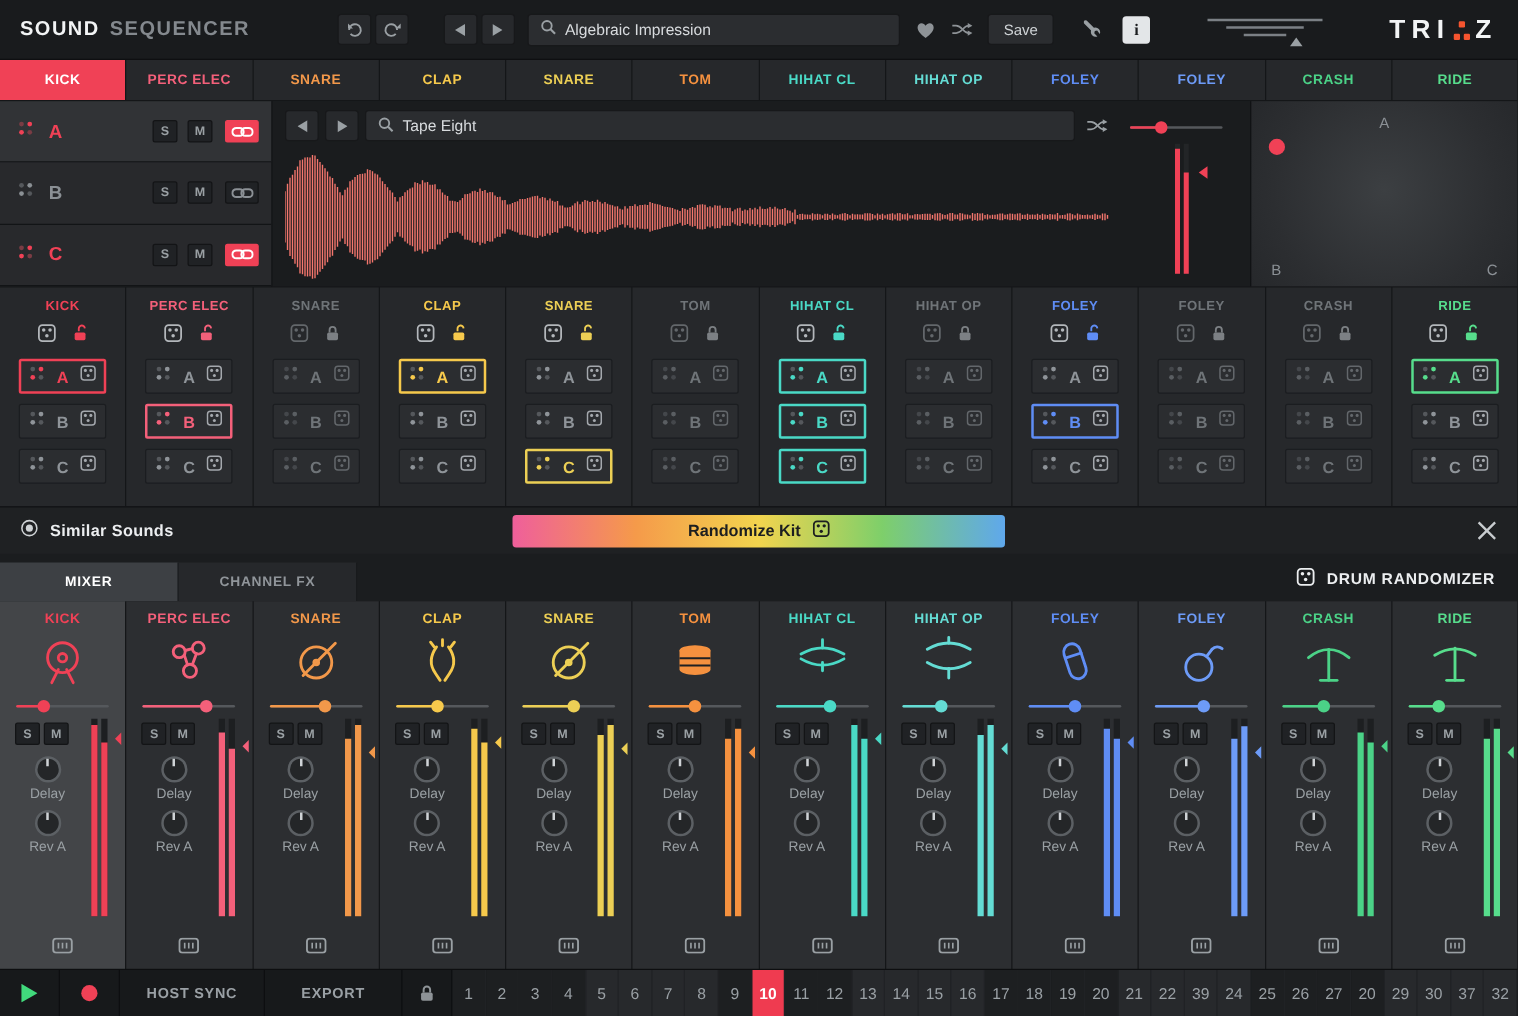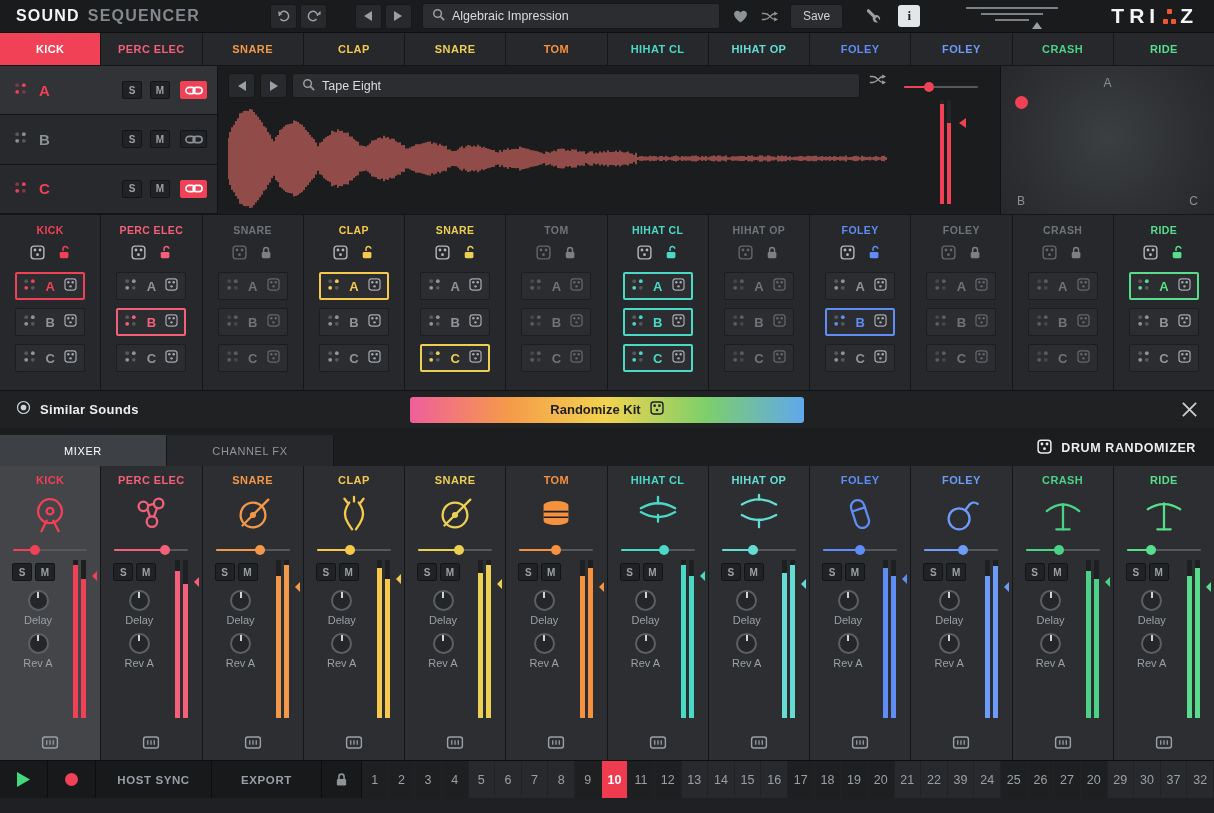--- a/index.html
+++ b/index.html
@@ -1,20 +1,20 @@
 <!DOCTYPE html>
 <html><head>
 <meta charset="utf-8">
 <style>
 *{margin:0;padding:0;box-sizing:border-box}
 body{background:#0d0e10;display:flex;justify-content:center}
 #app{position:relative;width:1214px;height:813px;background:#1e2023;font-family:"Liberation Sans",sans-serif;overflow:hidden;user-select:none}
 
 
-.topbar{height:33px;background:#191b1d;display:flex;align-items:center;padding:0 16px;border-bottom:1px solid #0e0f11}
+.topbar{height:48px;background:#191b1d;display:flex;align-items:center;padding:0 16px;border-bottom:1px solid #0e0f11}
 .tb-title{font-size:16px;font-weight:bold;color:#f2f4f5;letter-spacing:1.2px;white-space:nowrap}
 .tb-title .sec{color:#84898e;margin-left:8px}
 .tbgrp{display:flex;gap:3px}
 .ibtn{height:25px;min-width:27px;background:#27292c;border:1px solid #17181a;border-radius:3px;display:flex;align-items:center;justify-content:center;cursor:pointer}
 .preset-field{height:26px;width:298px;background:#2b2d30;border:1px solid #17181a;border-radius:3px;display:flex;align-items:center;gap:7px;padding:0 9px;margin-left:10px}
 .preset-field .ptext{font-size:12.5px;color:#d8dbde}
 .plainicon{display:flex;align-items:center;justify-content:center;margin-left:13px}
 .savebtn{height:25px;padding:0 12px;background:#2b2d30;border:1px solid #17181a;border-radius:3px;color:#cfd3d6;font-size:12px;display:flex;align-items:center;margin-left:12px;cursor:pointer}
 .infobox{width:22px;height:22px;background:#e3e6e8;border-radius:3px;color:#1b1d1f;font-weight:bold;font-size:13px;display:flex;align-items:center;justify-content:center;margin-left:14px;font-family:"Liberation Serif",serif;cursor:pointer}
 .fadergfx{margin-left:44px;width:96px;height:26px;position:relative}
@@ -35,21 +35,21 @@
 .sample-row{height:148px;display:flex;background:#1a1c1e}
 .layers{width:218px;display:flex;flex-direction:column;border-right:1px solid #101214}
 .lrow{flex:1;display:flex;align-items:center;padding:0 10px 0 14px;gap:8px;border-bottom:1px solid #121416;background:#28292c}
 .lrow.hl{background:#313336}
 .lletter{font-size:15px;font-weight:bold;width:16px;margin-left:4px}
 .smbtn{width:20px;height:18px;background:#202225;border:1px solid #131416;border-radius:2px;color:#9aa0a4;font-size:10px;font-weight:bold;display:flex;align-items:center;justify-content:center;cursor:pointer}
 .linkbtn{width:27px;height:18px;border-radius:2px;display:flex;align-items:center;justify-content:center;background:#202225;border:1px solid #131416;margin-left:2px;cursor:pointer}
 .linkbtn.on{background:#f04156;border-color:#f04156}
 .lspacer{flex:1}
 .sample-center{flex:1;display:flex;flex-direction:column;padding:7px 8px 0 10px}
-.scr{display:flex;align-items:flex-start;gap:5px}
+.scr{display:flex;align-items:center;gap:5px}
 .sfield{flex:1;height:25px;background:#2b2d30;border:1px solid #17181a;border-radius:3px;display:flex;align-items:center;gap:7px;padding:0 9px;font-size:12.5px;color:#d8dbde}
 .sshuffle{margin:0 2px 0 4px;display:flex;cursor:pointer}
 .waveform{flex:1;margin-top:5px;position:relative}
 .waveform svg{position:absolute;inset:0;width:100%;height:100%}
 .vol-col{width:104px;position:relative}
 .vslider{position:absolute;left:8px;top:16px;width:74px;height:10px;cursor:pointer}
 .vslider .tr{position:absolute;top:4px;left:0;right:0;height:2px;background:#55585c;border-radius:1px}
 .vslider .fl{position:absolute;top:4px;left:0;width:34%;height:2px;background:#f04156;border-radius:1px}
 .vslider .dt{position:absolute;top:0;left:34%;width:10px;height:10px;border-radius:50%;background:#f04156;transform:translateX(-50%)}
 .vmeter{position:absolute;left:44px;top:34px;height:104px;display:flex;gap:3px}
@@ -74,21 +74,21 @@
 
 
 .similar-bar{height:38px;background:#1f2123;display:flex;align-items:center;padding:0 16px;position:relative;border-top:1px solid #101214}
 .simlabel{font-size:13px;font-weight:bold;color:#eceef0;margin-left:9px;letter-spacing:.3px}
 .randbtn{position:absolute;left:50%;top:50%;transform:translate(-50%,-50%);width:394px;height:26px;border-radius:3px;background:linear-gradient(90deg,#ef5f9b,#f59a4a,#f2d44e,#7ecf6a,#5fa8ec);display:flex;align-items:center;justify-content:center;gap:9px;color:#1c1e20;font-weight:bold;font-size:13px;cursor:pointer}
 .closex{margin-left:auto;display:flex;cursor:pointer}
 
 
 .fx-row{height:38px;background:#1b1d1f;display:flex;align-items:flex-end}
 .fxtabs{display:flex;height:31px}
-.fxtab{width:167px;height:31px;background:#26282b;border-right:1px solid #141618;display:flex;align-items:center;justify-content:center;font-size:11px;font-weight:normal;color:#90959a;letter-spacing:.6px;cursor:pointer}
+.fxtab{width:143px;height:31px;background:#26282b;border-right:1px solid #141618;display:flex;align-items:center;justify-content:center;font-size:11px;font-weight:bold;color:#90959a;letter-spacing:.6px;cursor:pointer}
 .fxtab.active{background:#3d4044;color:#fff}
 .randlabel{margin-left:auto;margin-right:18px;margin-bottom:9px;display:flex;align-items:center;gap:9px;color:#eceef0;font-weight:bold;font-size:12.5px;letter-spacing:.6px;cursor:pointer}
 
 
 .mixer{height:294px;display:flex;gap:1px;background:#141618}
 .mchan{flex:1;background:#2c2e31;position:relative;display:flex;flex-direction:column;align-items:center}
 .mchan.sel{background:#434548}
 .mname{margin-top:8px;font-size:11px;font-weight:bold;letter-spacing:.4px;height:14px}
 .micon{height:50px;display:flex;align-items:center;justify-content:center;margin-top:1px}
 .mslider{width:74px;height:12px;position:relative;margin-top:5px;cursor:pointer}

